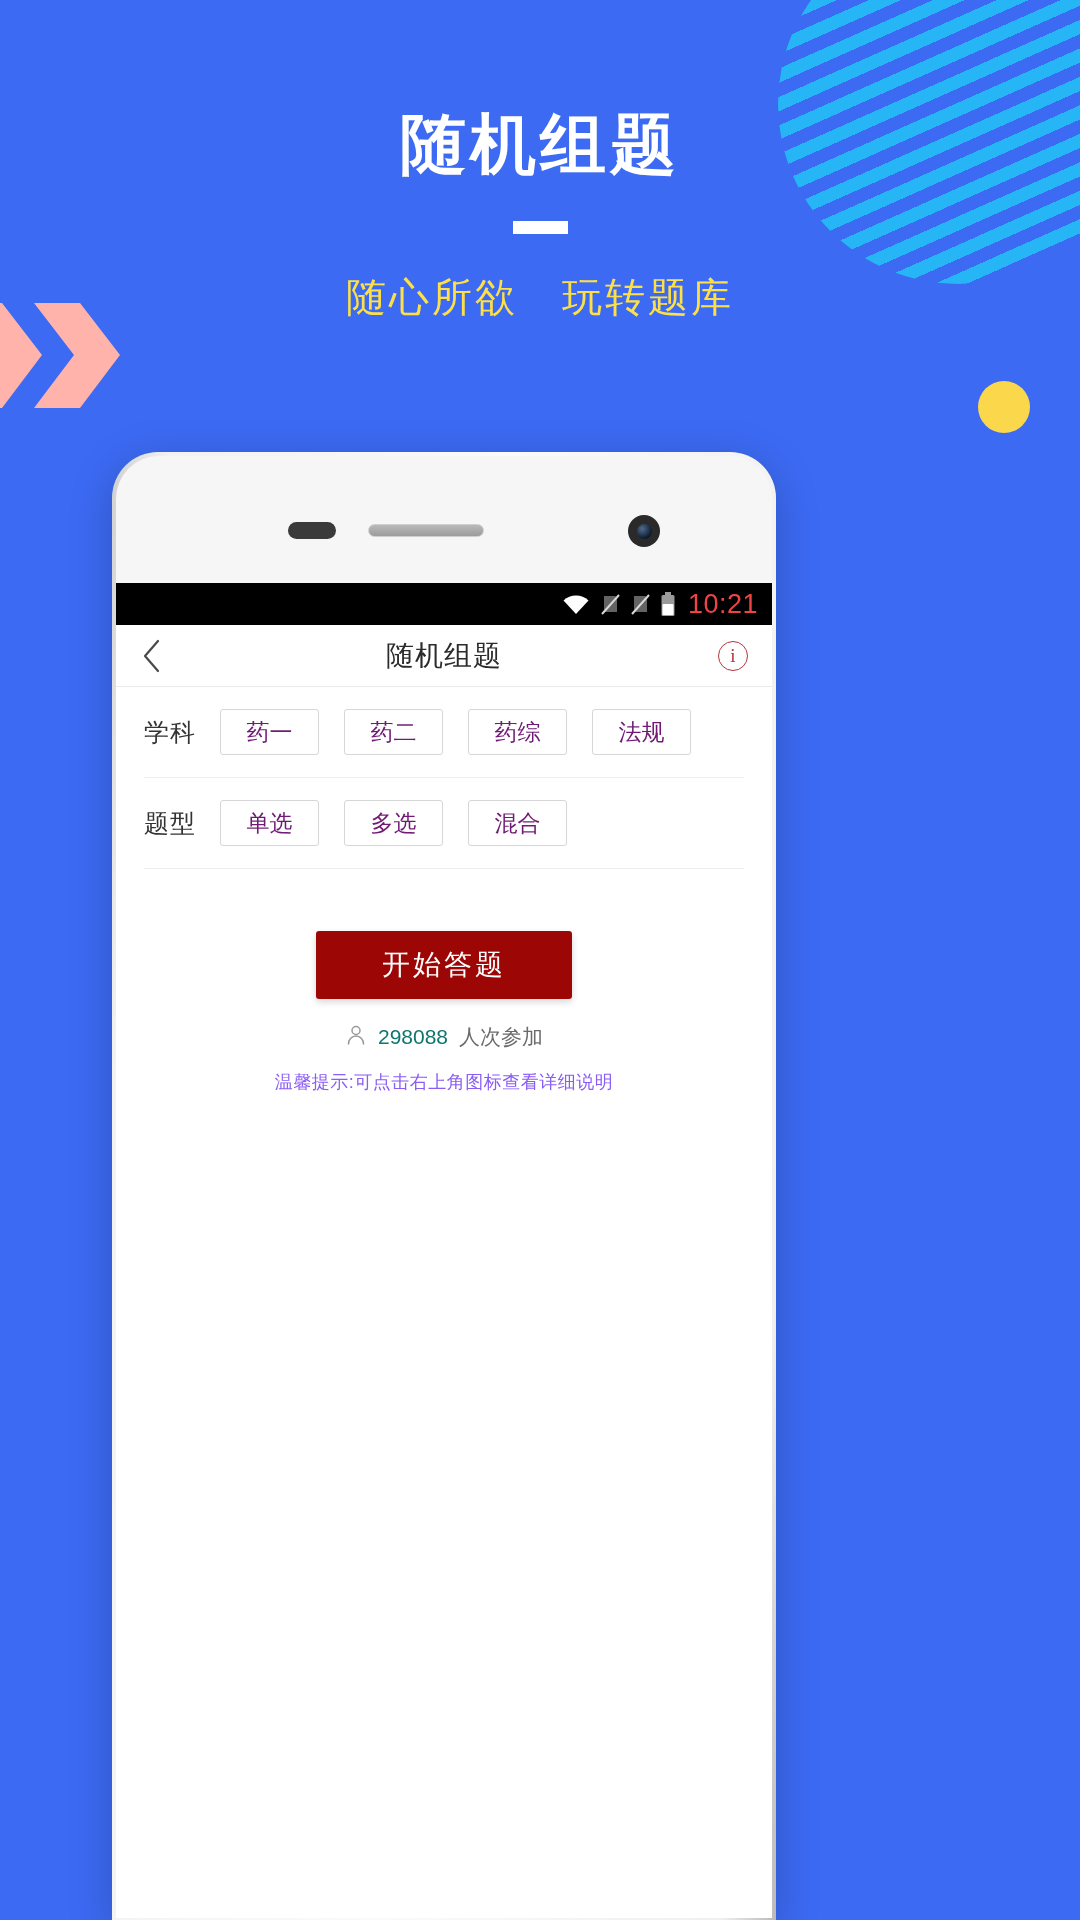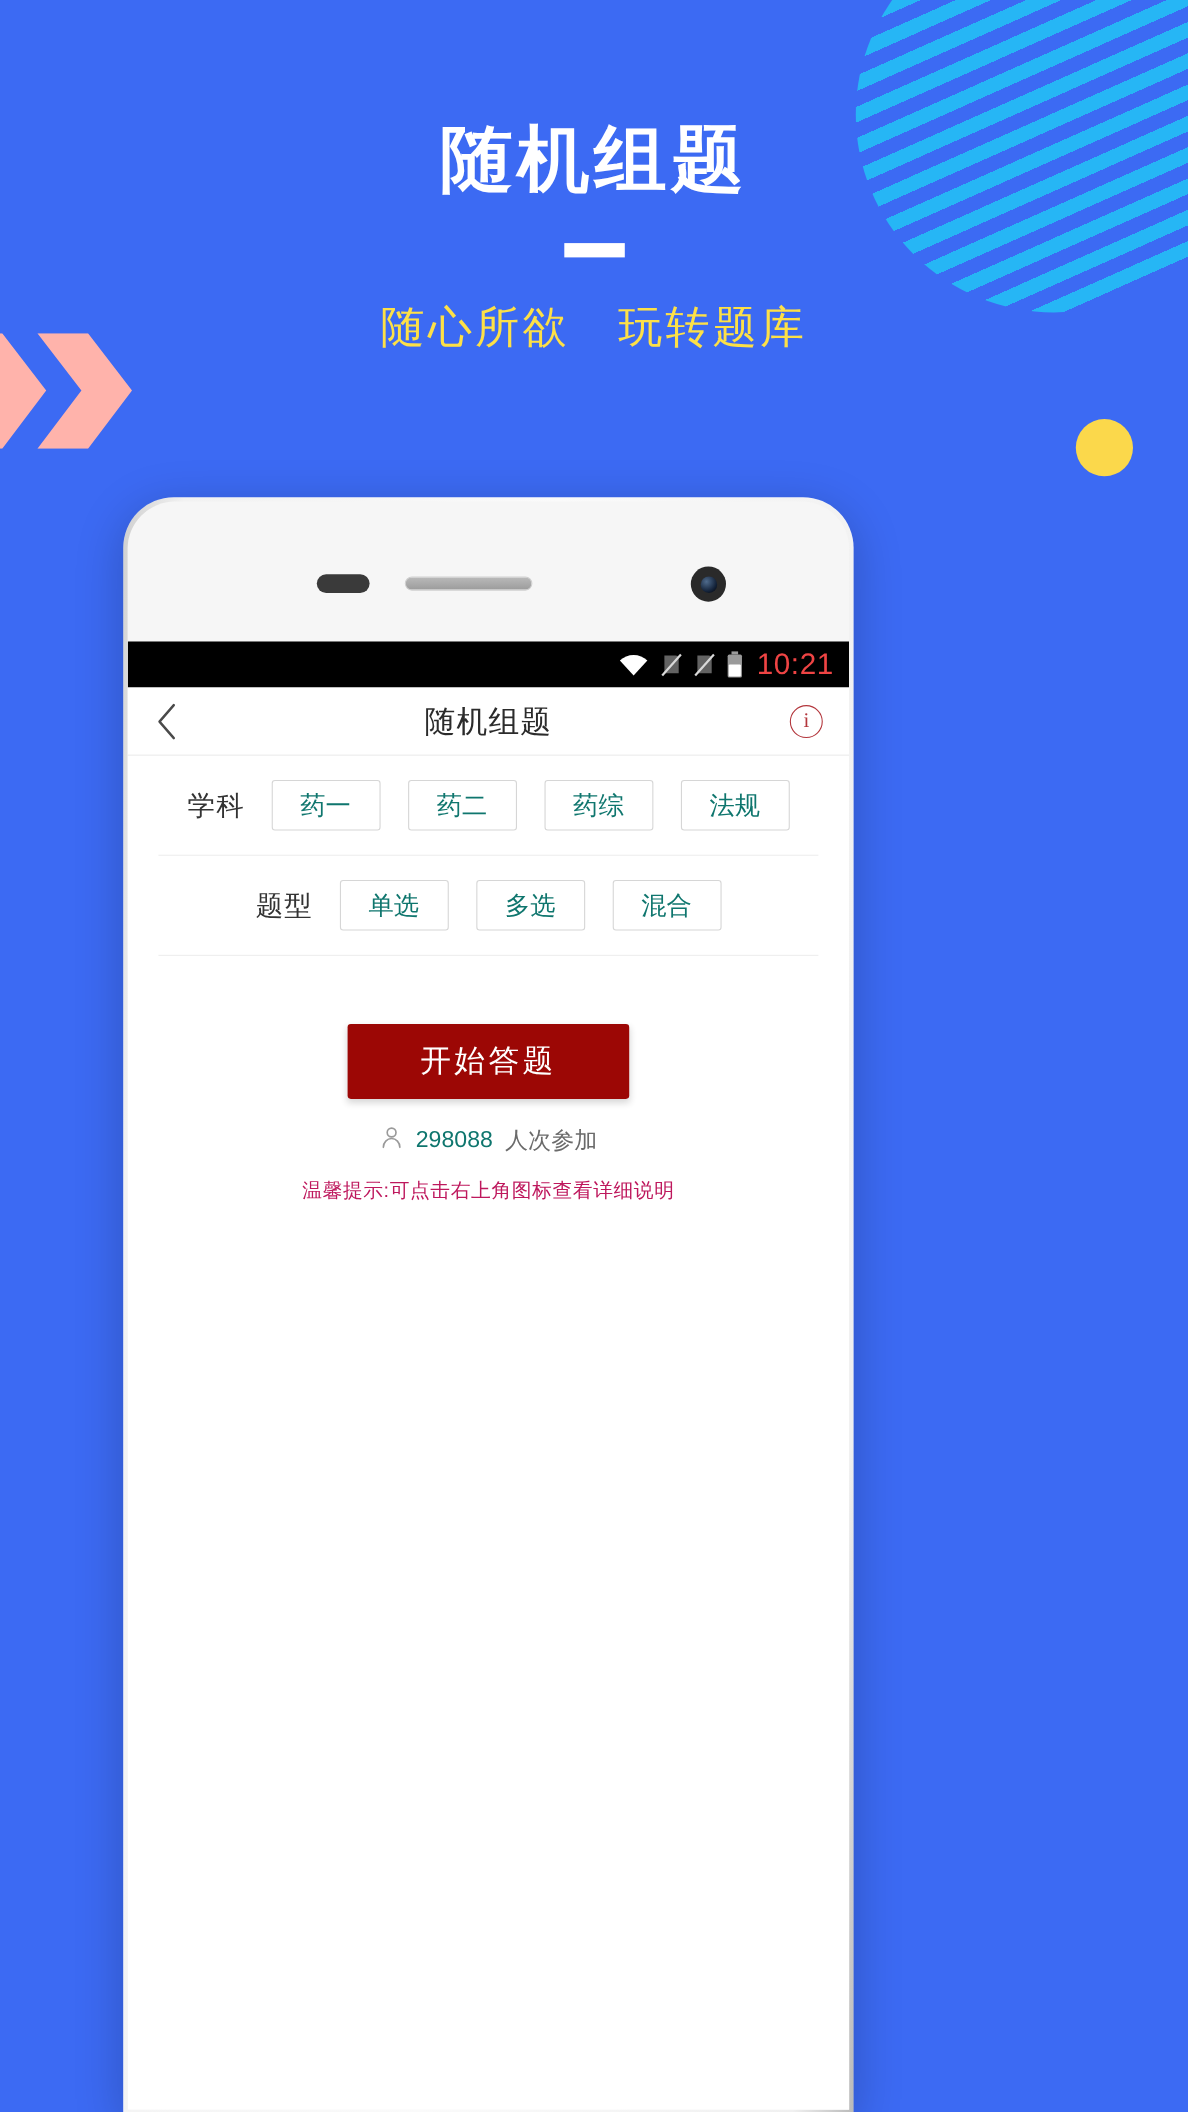--- a/index.html
+++ b/index.html
@@ -132,34 +132,33 @@
     font-family:"Liberation Serif",serif;
     position:relative; z-index:2;
   }
 
   
   .rows{ background:#fff; padding:0 28px; }
   .row{
     display:flex; align-items:center;
     height:91px;
     border-bottom:1px solid #eeeeee;
-    justify-content:center;
   }
   .row:last-child{ border-bottom:1px solid #eeeeee; }
   .row-label{
     width:76px; flex:0 0 76px;
     font-size:25px; color:#333333; letter-spacing:1px;
   }
   .chips{ display:flex; gap:25px; }
   .chip{
     min-width:99px; height:46px;
     border:1px solid #d6d6d6; border-radius:3px;
     background:#fff;
     display:flex; align-items:center; justify-content:center;
-    font-size:23px; color:#0f766e;
+    font-size:23px; color:#701a75;
     padding:0 12px;
     white-space:nowrap;
   }
 
   
   .cta-wrap{ text-align:center; padding-top:62px; }
   .cta{
     display:inline-flex; align-items:center; justify-content:center;
     width:256px; height:68px; border-radius:3px;
     background:#9c0705;
@@ -169,21 +168,21 @@
   }
   .joined{
     margin-top:24px;
     display:flex; align-items:center; justify-content:center; gap:11px;
     font-size:21px; color:#6b6b6b;
   }
   .joined .num{ color:#0f766e; }
   .tip{
     margin-top:19px;
     text-align:center;
-    font-size:18px; color:#be185d; letter-spacing:.5px;
+    font-size:18px; color:#8b5cf6; letter-spacing:.5px;
   }
 </style>
 </head>
 <body>
 
 <div class="deco-stripe-circle">
   <div class="inner"></div>
 </div>
 
 <div class="deco-chevrons">

